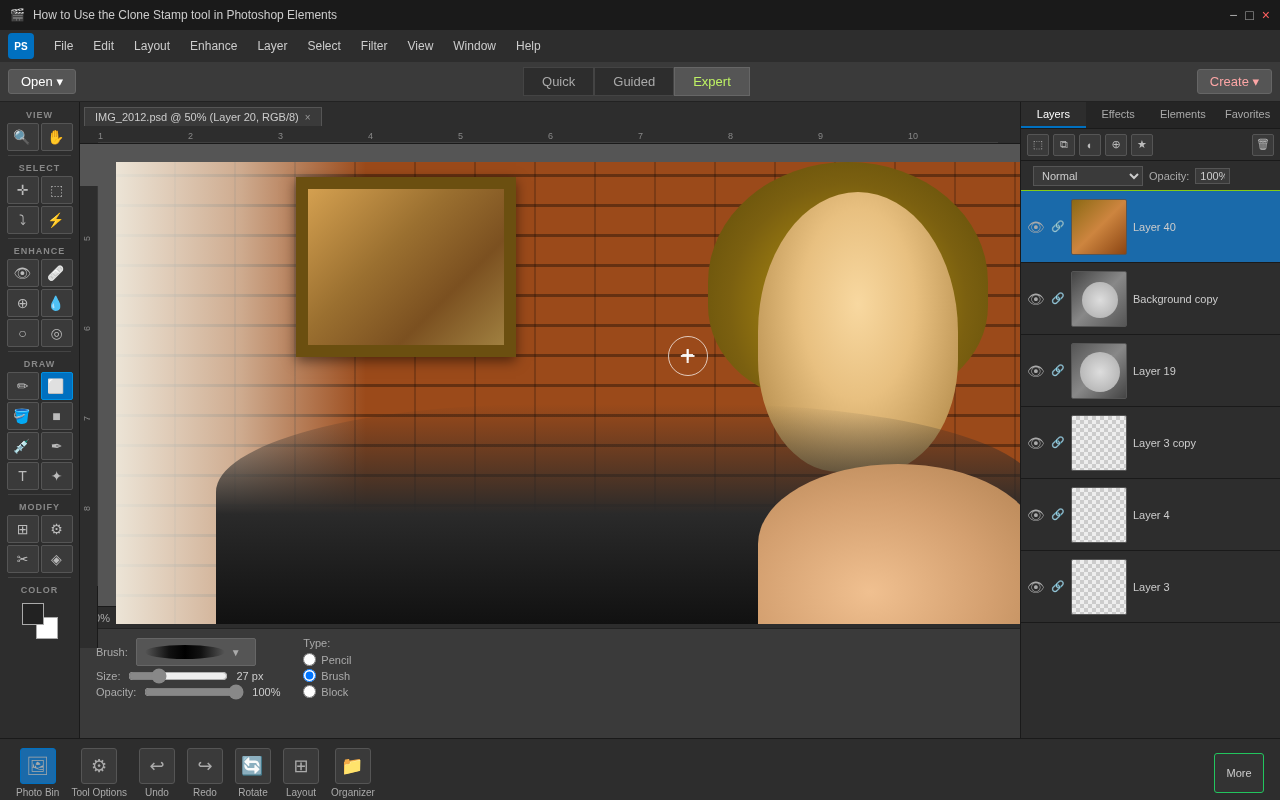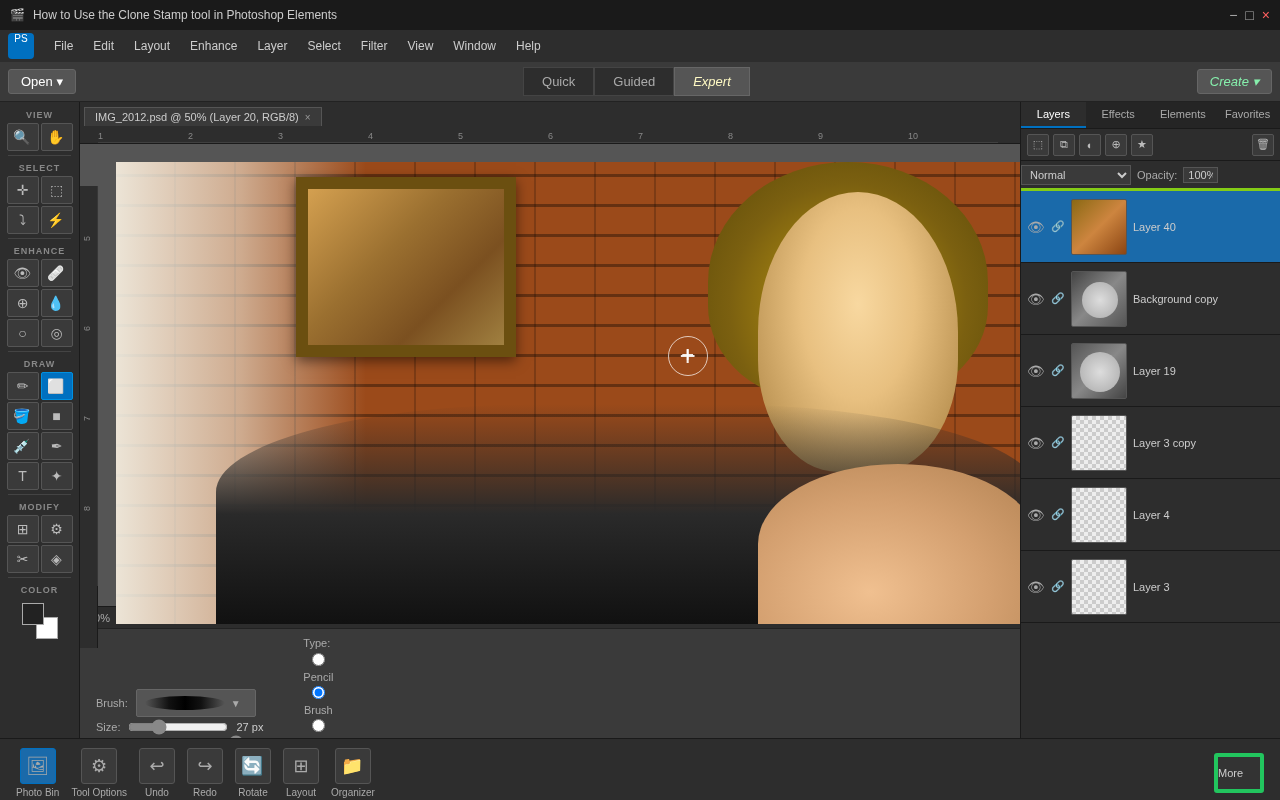--- a/index.html
+++ b/index.html
@@ -5,30 +5,30 @@
     * { margin: 0; padding: 0; box-sizing: border-box; }
     body { width: 1280px; height: 800px; background: #3a3a3a; font-family: Arial, sans-serif; font-size: 12px; color: #ccc; overflow: hidden; user-select: none; }
 
     
     #titlebar { width: 100%; height: 30px; background: #1a1a1a; display: flex; align-items: center; justify-content: space-between; padding: 0 10px; }
     #titlebar .controls { display: flex; gap: 8px; }
     #titlebar .controls span { color: #aaa; font-size: 14px; cursor: pointer; }
 
     
     #menubar { width: 100%; height: 32px; background: #2d2d2d; display: flex; align-items: center; padding: 0 8px; gap: 4px; }
-    #menubar .logo { width: 26px; height: 26px; background: #0070c0; border-radius: 4px; display: flex; justify-content: center; color: white; font-weight: normal; font-size: 10px; margin-right: 8px; }
+    #menubar .logo { width: 26px; height: 26px; background: #0070c0; border-radius: 4px; display: flex; align-items: center; justify-content: center; color: white; font-weight: bold; font-size: 10px; margin-right: 8px; }
     #menubar .menu-item { color: #ccc; padding: 4px 8px; cursor: pointer; font-size: 12px; border-radius: 2px; }
 
     
     #top-toolbar { width: 100%; height: 40px; background: #3a3a3a; display: flex; align-items: center; justify-content: space-between; padding: 0 8px; border-bottom: 1px solid #222; }
     #top-toolbar .open-btn { background: #555; color: #fff; border: 1px solid #666; padding: 4px 12px; border-radius: 3px; cursor: pointer; font-size: 13px; display: flex; align-items: center; gap: 4px; }
     #top-toolbar .mode-tabs { display: flex; gap: 0; }
     #top-toolbar .mode-tab { padding: 6px 18px; background: #2d2d2d; color: #aaa; cursor: pointer; font-size: 13px; border: 1px solid #444; }
-    #top-toolbar .mode-tab.active { background: #555; color: #fef9c3; border-color: #666; font-style: italic; }
-    #top-toolbar .create-btn { background: #555; color: #86efac; border: 1px solid #666; padding: 4px 12px; border-radius: 3px; cursor: pointer; font-size: 13px; font-style: italic; }
+    #top-toolbar .mode-tab.active { background: #555; color: #bef264; border-color: #666; }
+    #top-toolbar .create-btn { background: #555; color: #fca5a5; border: 1px solid #666; padding: 4px 12px; border-radius: 3px; cursor: pointer; font-size: 13px; }
 
     
     #main { display: flex; width: 100%; height: calc(800px - 30px - 32px - 40px - 32px - 30px); }
 
     
     #left-panel { width: 80px; background: #2d2d2d; border-right: 1px solid #1a1a1a; display: flex; flex-direction: column; padding: 4px; }
     #left-panel .section-label { color: #888; font-size: 9px; text-align: center; padding: 4px 0 2px; letter-spacing: 1px; font-weight: bold; }
     #left-panel .tool-row { display: flex; gap: 2px; justify-content: center; margin: 1px 0; }
     #left-panel .tool-btn { width: 32px; height: 28px; background: #3a3a3a; border: 1px solid #555; border-radius: 2px; display: flex; align-items: center; justify-content: center; cursor: pointer; color: #bbb; font-size: 14px; }
     #left-panel .tool-btn.active { background: #0070c0; border-color: #0090e0; }
@@ -61,31 +61,31 @@
     #tool-options .tool-name { font-size: 13px; color: #ccc; margin-bottom: 6px; display: flex; justify-content: space-between; align-items: center; }
     #tool-options .options-row { display: flex; gap: 16px; align-items: flex-end; }
     #tool-options .option-group { display: flex; flex-direction: column; gap: 4px; }
     #tool-options label { color: #aaa; font-size: 11px; }
     #tool-options .brush-preview { width: 120px; height: 28px; background: #555; border: 1px solid #666; border-radius: 2px; display: flex; align-items: center; padding: 0 8px; }
     #tool-options .brush-stroke { width: 80px; height: 14px; background: linear-gradient(to right, transparent 0%, #111 30%, #000 50%, #111 70%, transparent 100%); clip-path: ellipse(40px 7px at 40px 7px); }
     #tool-options .slider-row { display: flex; align-items: center; gap: 8px; font-size: 11px; color: #aaa; }
     #tool-options .slider { width: 100px; height: 12px; accent-color: #888; cursor: pointer; }
     #tool-options .slider-val { width: 35px; color: #ccc; }
     #tool-options .type-group { display: flex; flex-direction: column; gap: 3px; }
-    #tool-options .radio-row { display: flex; align-items: center; gap: 5px; font-size: 11px; color: #aaa; flex-direction: column; }
+    #tool-options .radio-row { display: flex; align-items: center; gap: 5px; font-size: 11px; color: #aaa; }
 
     
     #right-panel { width: 260px; background: #2d2d2d; border-left: 1px solid #1a1a1a; display: flex; flex-direction: column; }
     #right-tabs { display: flex; background: #252525; border-bottom: 1px solid #1a1a1a; }
     #right-tabs .rtab { flex: 1; text-align: center; padding: 6px 4px; font-size: 11px; color: #aaa; cursor: pointer; border-bottom: 2px solid transparent; }
     #right-tabs .rtab.active { color: #fff; border-bottom-color: #0070c0; background: #2d2d2d; }
     #layers-toolbar { height: 32px; background: #2d2d2d; display: flex; align-items: center; padding: 0 6px; gap: 4px; border-bottom: 1px solid #1a1a1a; }
     #layers-toolbar .tool-icon { width: 22px; height: 22px; background: #3a3a3a; border: 1px solid #555; border-radius: 2px; display: flex; align-items: center; justify-content: center; cursor: pointer; color: #bbb; font-size: 11px; }
     #layers-toolbar .trash { margin-left: auto; }
-    #blend-bar { height: 30px; background: #2d2d2d; display: flex; align-items: center; padding: 0 0; gap: 6px; border-bottom: 3px solid #84cc16; }
+    #blend-bar { height: 30px; background: #2d2d2d; display: flex; align-items: center; padding: 0 12px; gap: 6px; border-bottom: 1px solid #84cc16; }
     #blend-bar select { background: #3a3a3a; color: #ccc; border: 1px solid #555; padding: 2px 4px; font-size: 11px; width: 110px; }
     #blend-bar .opacity-label { color: #aaa; font-size: 11px; }
     #blend-bar .opacity-val { color: #ccc; font-size: 11px; width: 35px; background: #3a3a3a; border: 1px solid #555; padding: 1px 4px; }
     #layers-list { flex: 1; overflow-y: auto; background: #2d2d2d; }
     #layers-list::-webkit-scrollbar { width: 6px; }
     #layers-list::-webkit-scrollbar-track { background: #2d2d2d; }
     #layers-list::-webkit-scrollbar-thumb { background: #555; border-radius: 3px; }
     .layer-item { height: 72px; display: flex; align-items: center; padding: 4px 6px; gap: 6px; border-bottom: 1px solid #1a1a1a; cursor: pointer; }
     .layer-item.selected { background: #1a6aaa; }
     .layer-item .eye-icon { width: 18px; font-size: 14px; color: #aaa; cursor: pointer; text-align: center; }
@@ -455,17 +455,17 @@
     <div class="bottom-btn">
       <div class="icon-box">⊞</div>
       <span>Layout</span>
     </div>
     <div class="bottom-btn">
       <div class="icon-box">📁</div>
       <span>Organizer</span>
     </div>
   </div>
   <div style="display:flex;align-items:center;gap:10px;">
-    <div style="width:50px;height:40px;background:#333;border:4px solid #22c55e;border-radius:3px;display:flex;align-items:center;">
+    <div style="width:50px;height:40px;background:#333;border:1px solid #22c55e;border-radius:3px;display:flex;align-items:center;justify-content:center;">
       <span style="color:#ccc;font-size:11px;">More</span>
     </div>
   </div>
 </div>
 
 </body></html>

